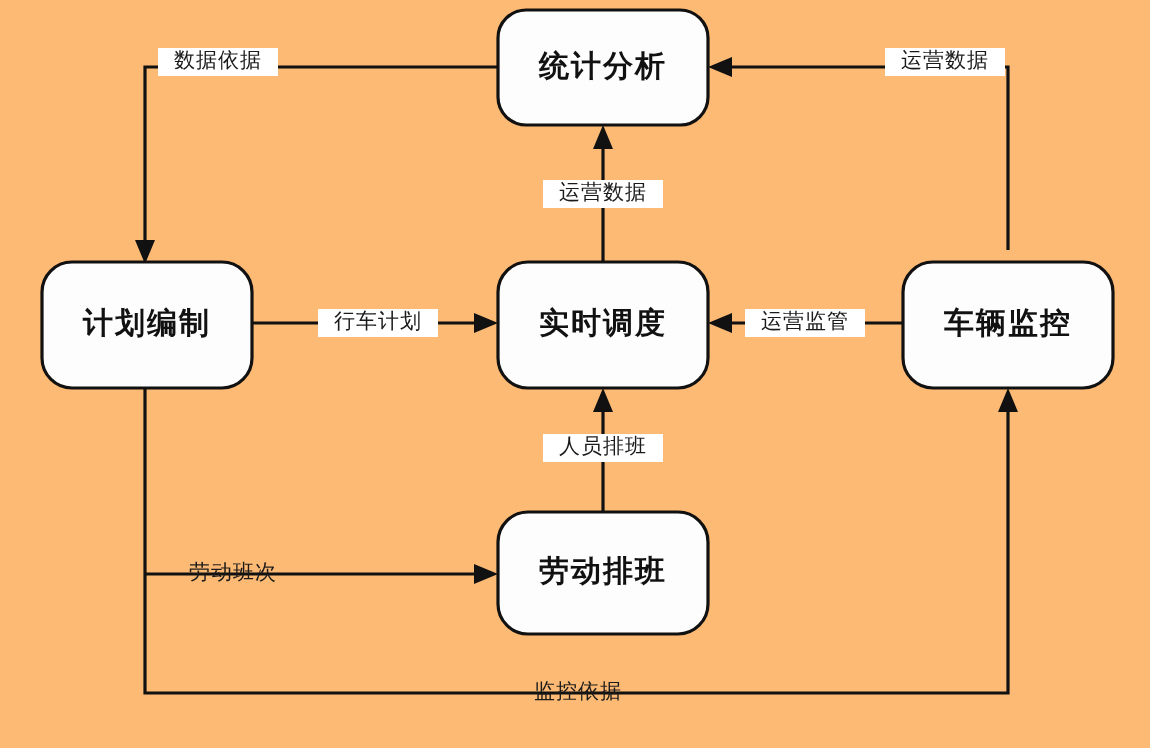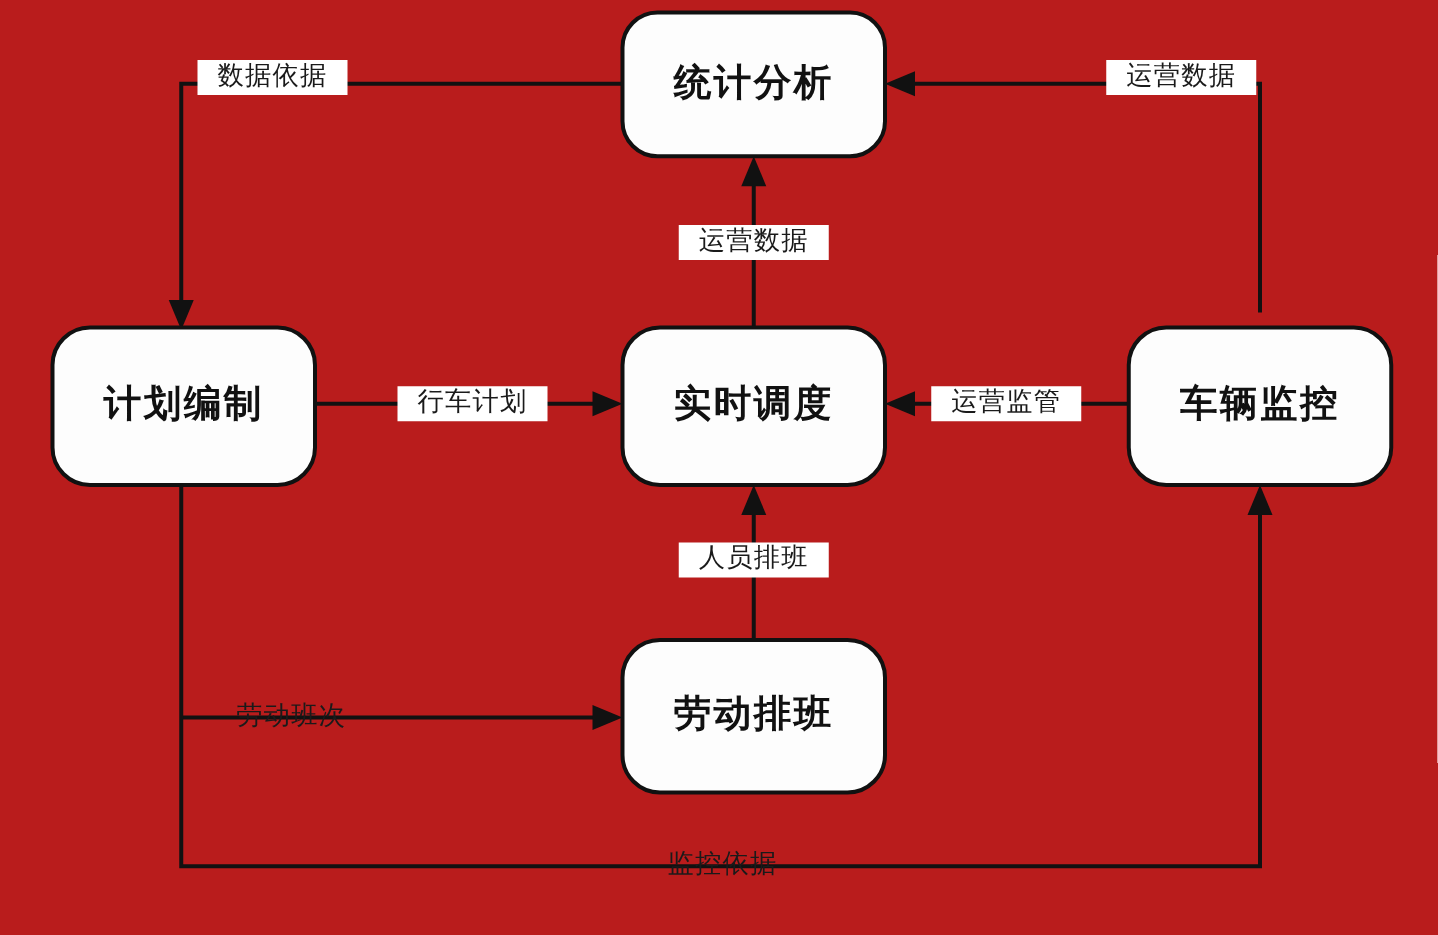--- a/index.html
+++ b/index.html
@@ -10,21 +10,21 @@
   body {
     width: 1150px;
     height: 748px;
     font-family: "Liberation Serif", "DejaVu Serif", serif;
     overflow: hidden;
   }
   #diagram-root {
     position: relative;
     width: 1150px;
     height: 748px;
-    background: #b91c1c;
+    background: #fdba74;
   }
   svg#flow {
     display: block;
     width: 1150px;
     height: 748px;
   }
   .node-box {
     fill: #fdfdfd;
     stroke: #111111;
     stroke-width: 3.2;

